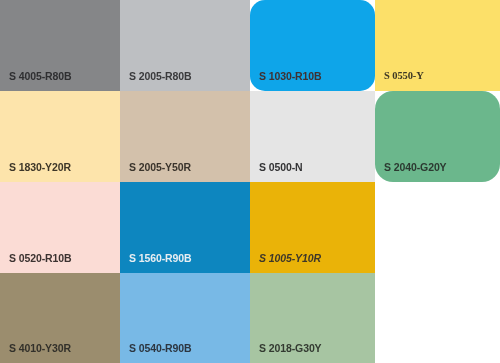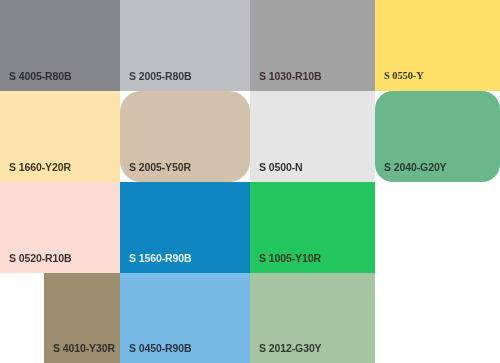--- a/index.html
+++ b/index.html
@@ -41,51 +41,51 @@
 </head>
 <body>
 
 <div id="swatch-grid">
     <div class="swatch" style="background: rgb(133, 134, 136);">
       <span class="swatch-label" style="color: rgb(47, 47, 49);">S 4005-R80B</span>
     </div>
     <div class="swatch" style="background: rgb(189, 191, 194); padding-left: 12px;">
       <span class="swatch-label" style="color: rgb(58, 58, 60);">S 2005-R80B</span>
     </div>
-    <div class="swatch" style="background: #a3a3a3;">
+    <div class="swatch" style="background: #0ea5e9; border-radius: 15px;">
       <span class="swatch-label" style="color: rgb(63, 49, 50);">S 1030-R10B</span>
     </div>
     <div class="swatch" style="background: rgb(252, 224, 105); font-family: Liberation Serif, serif;">
       <span class="swatch-label" style="color: rgb(61, 56, 36);">S 0550-Y</span>
     </div>
     <div class="swatch" style="background: rgb(253, 228, 171);">
-      <span class="swatch-label" style="color: rgb(61, 54, 40);">S 1660-Y20R</span>
+      <span class="swatch-label" style="color: rgb(61, 54, 40);">S 1830-Y20R</span>
     </div>
-    <div class="swatch" style="background: rgb(211, 193, 171); border-radius: 21px;">
+    <div class="swatch" style="background: rgb(211, 193, 171);">
       <span class="swatch-label" style="color: rgb(58, 52, 44);">S 2005-Y50R</span>
     </div>
     <div class="swatch" style="background: #e5e5e5;">
       <span class="swatch-label" style="color: rgb(51, 51, 53);">S 0500-N</span>
     </div>
     <div class="swatch" style="background: rgb(107, 183, 140); border-radius: 18px;">
       <span class="swatch-label" style="color: rgb(44, 58, 49);">S 2040-G20Y</span>
     </div>
     <div class="swatch" style="background: rgb(251, 220, 213);">
       <span class="swatch-label" style="color: rgb(60, 51, 49);">S 0520-R10B</span>
     </div>
     <div class="swatch" style="background: rgb(13, 134, 191); padding-left: 44px;">
       <span class="swatch-label" style="color: rgb(232, 238, 242);">S 1560-R90B</span>
     </div>
-    <div class="swatch" style="background: #22c55e;">
+    <div class="swatch" style="background: #eab308; font-style: italic;">
       <span class="swatch-label" style="color: rgb(61, 55, 42);">S 1005-Y10R</span>
     </div>
     <div class="swatch empty" style="background: rgb(255, 255, 255);"></div>
-    <div class="swatch" style="background: rgb(155, 141, 110); margin-left: 44px;">
+    <div class="swatch" style="background: rgb(155, 141, 110);">
       <span class="swatch-label" style="color: rgb(50, 48, 42);">S 4010-Y30R</span>
     </div>
     <div class="swatch" style="background: rgb(120, 185, 230);">
-      <span class="swatch-label" style="color: rgb(44, 54, 65);">S 0450-R90B</span>
+      <span class="swatch-label" style="color: rgb(44, 54, 65);">S 0540-R90B</span>
     </div>
     <div class="swatch" style="background: rgb(167, 197, 162);">
-      <span class="swatch-label" style="color: rgb(51, 58, 49);">S 2012-G30Y</span>
+      <span class="swatch-label" style="color: rgb(51, 58, 49);">S 2018-G30Y</span>
     </div>
     <div class="swatch empty" style="background: rgb(255, 255, 255);"></div>
   </div>
 
 </body></html>

